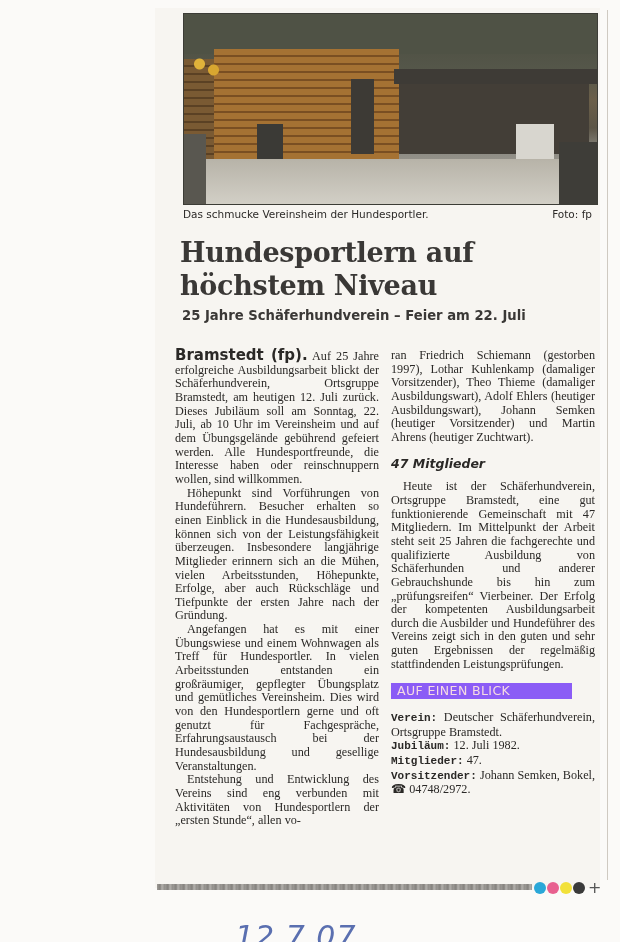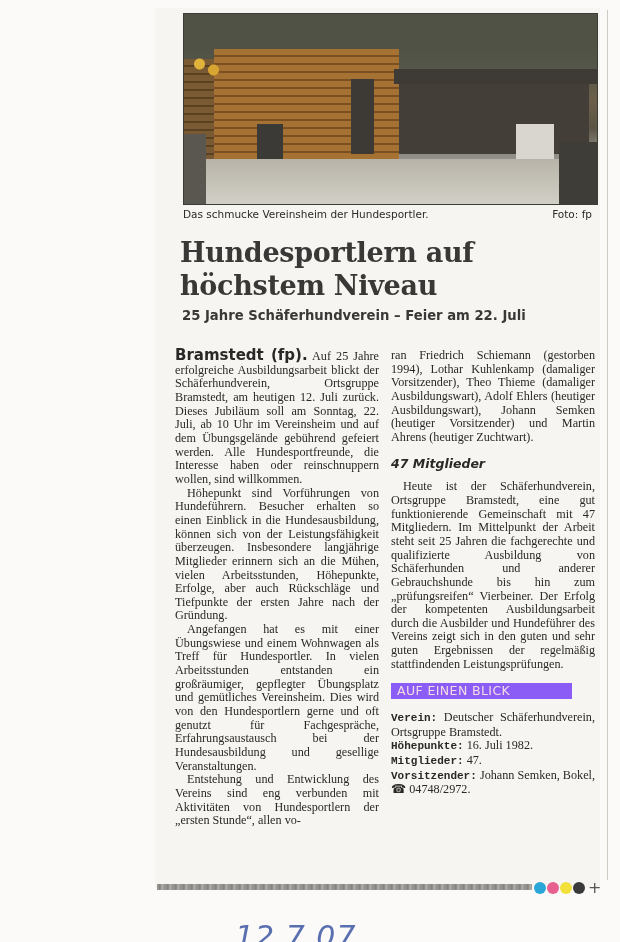--- a/index.html
+++ b/index.html
@@ -133,28 +133,28 @@
 <div class="subhead">25 Jahre Schäferhundverein – Feier am 22. Juli</div>
 
 <div class="col col-left">
   <p><span class="dateline">Bramstedt (fp).</span><span> Auf 25 Jahre erfolgreiche Ausbildungsarbeit blickt der Schäferhundverein, Ortsgruppe Bramstedt, am heutigen 12. Juli zurück. Dieses Jubiläum soll am Sonntag, 22. Juli, ab 10 Uhr im Vereinsheim und auf dem Übungsgelände gebührend gefeiert werden. Alle Hundesportfreunde, die Interesse haben oder reinschnuppern wollen, sind willkommen.</span></p>
   <p class="ind">Höhepunkt sind Vorführungen von Hundeführern. Besucher erhalten so einen Einblick in die Hundesausbildung, können sich von der Leistungsfähigkeit überzeugen. Insbesondere langjährige Mitglieder erinnern sich an die Mühen, vielen Arbeitsstunden, Höhepunkte, Erfolge, aber auch Rückschläge und Tiefpunkte der ersten Jahre nach der Gründung.</p>
   <p class="ind">Angefangen hat es mit einer Übungswiese und einem Wohnwagen als Treff für Hundesportler. In vielen Arbeitsstunden entstanden ein großräumiger, gepflegter Übungsplatz und gemütliches Vereinsheim. Dies wird von den Hundesportlern gerne und oft genutzt für Fachgespräche, Erfahrungsaustausch bei der Hundesausbildung und gesellige Veranstaltungen.</p>
   <p class="ind">Entstehung und Entwicklung des Vereins sind eng verbunden mit Aktivitäten von Hundesportlern der „ersten Stunde“, allen vo-</p>
 </div>
 
 <div class="col col-right">
-  <p>ran Friedrich Schiemann (gestorben 1994), Lothar Kuhlenkamp (damaliger Vorsitzender), Theo Thieme (damaliger Ausbildungswart), Adolf Ehlers (heutiger Ausbildungswart), Johann Semken (heutiger Vorsitzender) und Martin Ahrens (heutiger Zuchtwart).</p>
+  <p>ran Friedrich Schiemann (gestorben 1997), Lothar Kuhlenkamp (damaliger Vorsitzender), Theo Thieme (damaliger Ausbildungswart), Adolf Ehlers (heutiger Ausbildungswart), Johann Semken (heutiger Vorsitzender) und Martin Ahrens (heutiger Zuchtwart).</p>
   <div class="section-head">47 Mitglieder</div>
   <p class="ind">Heute ist der Schäferhundverein, Ortsgruppe Bramstedt, eine gut funktionierende Gemeinschaft mit 47 Mitgliedern. Im Mittelpunkt der Arbeit steht seit 25 Jahren die fachgerechte und qualifizierte Ausbildung von Schäferhunden und anderer Gebrauchshunde bis hin zum „prüfungsreifen“ Vierbeiner. Der Erfolg der kompetenten Ausbildungsarbeit durch die Ausbilder und Hundeführer des Vereins zeigt sich in den guten und sehr guten Ergebnissen der regelmäßig stattfindenden Leistungsprüfungen.</p>
 
   <div class="banner">AUF EINEN BLICK</div>
   <div class="facts">
     <p><span class="k">Verein:</span><span> Deutscher Schäferhundverein, Ortsgruppe Bramstedt.</span></p>
-    <p><span class="k">Höhepunkte:</span><span> 16. Juli 1982.</span></p>
+    <p><span class="k">Jubiläum:</span><span> 12. Juli 1982.</span></p>
     <p><span class="k">Mitglieder:</span><span> 47.</span></p>
     <p><span class="k">Vorsitzender:</span><span> Johann Semken, Bokel, ☎ 04748/2972.</span></p>
   </div>
 </div>
 
 <div class="rule"></div>
 <div class="reg-marks">
   <div class="dot" style="background:#2aa7d8"></div>
   <div class="dot" style="background:#e8608f"></div>
   <div class="dot" style="background:#f2e13a"></div>

